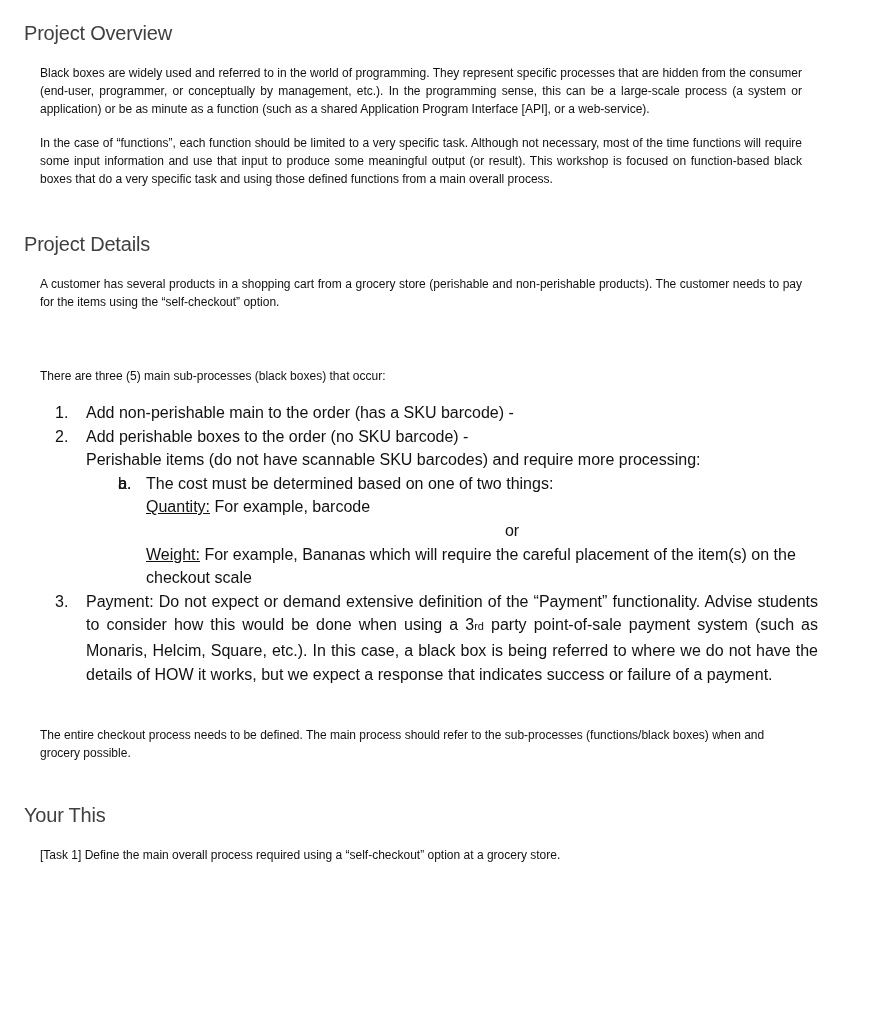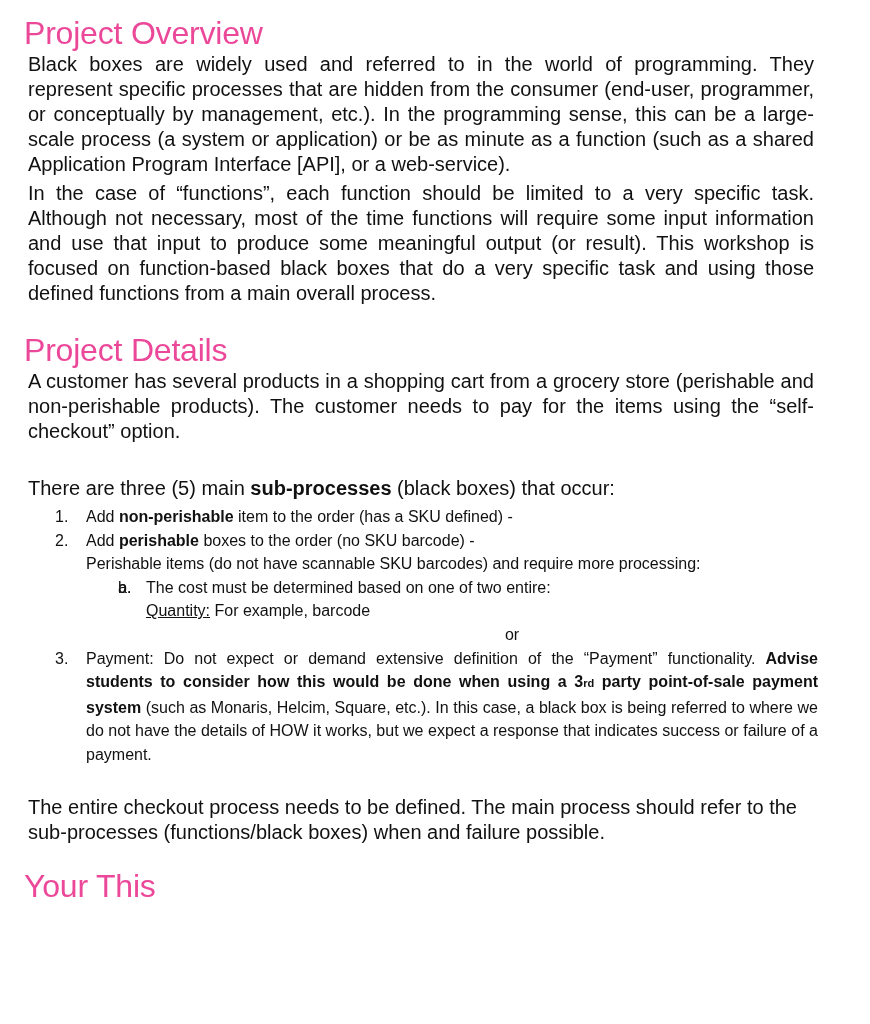--- a/index.html
+++ b/index.html
@@ -3,28 +3,28 @@
   <meta charset="utf-8">
   <style>
     html, body { margin: 0; padding: 0; background: #ffffff; }
     body {
       width: 870px; height: 1024px; overflow: hidden;
       font-family: "Liberation Sans", sans-serif;
       color: #111111;
     }
     .page { position: relative; padding: 18px 52px 0 24px; }
     .heading {
-      color: #ec4899; font-size: 32px; line-height: 30px; margin: 0;
+      color: #404040; font-size: 20px; line-height: 30px; margin: 0;
       font-weight: normal; letter-spacing: -0.2px;
     }
-    .p { font-size: 20px; line-height: 25px; margin: 4px; text-align: justify; }
+    .p { font-size: 12px; line-height: 18px; margin: 16px; text-align: justify; }
     .p.left { text-align: left; }
     .gap-s { height: 23px; }
     .gap-m { height: 24px; }
-    b { font-weight: bold; }
+    b { font-weight: normal; }
     u { }
     .ol { margin: 0; padding: 0; list-style: none; }
     .li { position: relative; padding-left: 62px; font-size: 16px; line-height: 23.6px; }
     .li .num { position: absolute; left: 31px; top: 0; }
     .li.justify { text-align: justify; }
     .subli { position: relative; padding-left: 60px; margin-left: 0; }
     .subli .let { position: absolute; left: 32px; top: 0; }
     .indent { padding-left: 60px; }
     .or-line { padding-left: 120px; text-align: center; }
   </style>
@@ -44,48 +44,50 @@
   <section>
     <h1 class="heading">Project Details</h1>
     <p class="p">A customer has several products in a shopping cart from a grocery store (perishable and non-perishable products). The customer needs to pay for the items using the “self-checkout” option.</p>
     <div class="gap-m"></div>
     <p class="p left"><span>There are three (5) main </span><b>sub-processes</b><span> (black boxes) that occur:</span></p>
 
     <div class="ol">
 
       <div class="li">
         <span class="num">1.</span>
-        <div><span>Add </span><b>non-perishable</b><span> item to the order (has a SKU defined) -</span></div>
+        <div><span>Add </span><b>non-perishable</b><span> main to the order (has a SKU barcode) -</span></div>
       </div>
 
       <div class="li">
         <span class="num">2.</span>
         <div><span>Add </span><b>perishable</b><span> boxes to the order (no SKU barcode) -</span></div>
         <div>Perishable items (do not have scannable SKU barcodes) and require more processing:</div>
 
         <div class="subli">
           <span class="let">a.</span>
         </div>
         <div class="subli">
           <span class="let">b.</span>
-          <span>The cost must be determined based on one of two entire:</span>
+          <span>The cost must be determined based on one of two things:</span>
         </div>
         <div class="indent"><u>Quantity:</u><span> For example, barcode</span></div>
         <div class="or-line">or</div>
+        <div class="indent"><u>Weight:</u><span> For example, Bananas which will require the careful placement of the item(s) on the checkout scale</span></div>
       </div>
 
       <div class="li justify">
         <span class="num">3.</span>
         <span>Payment: Do not expect or demand extensive definition of the “Payment” functionality. </span><b><span>Advise students to consider how this would be done when using a 3</span><span class="small" style="font-size:11px">rd</span><span> party point-of-sale payment system</span></b><span> (such as Monaris, Helcim, Square, etc.). In this case, a black box is being referred to where we do not have the details of HOW it works, but we expect a response that indicates success or failure of a payment.</span>
       </div>
     </div>
 
     <div class="gap-m"></div>
-    <p class="p left">The entire checkout process needs to be defined. The main process should refer to the sub-processes (functions/black boxes) when and failure possible.</p>
+    <p class="p left">The entire checkout process needs to be defined. The main process should refer to the sub-processes (functions/black boxes) when and grocery possible.</p>
   </section>
 
   <div class="gap-s" style="height:22px"></div>
 
   <section>
     <h1 class="heading">Your This</h1>
+    <p class="p left"><b>[Task 1]</b><span> Define the main overall process required using a “self-checkout” option at a grocery store.</span></p>
   </section>
 
 </div>
 
 </body></html>

